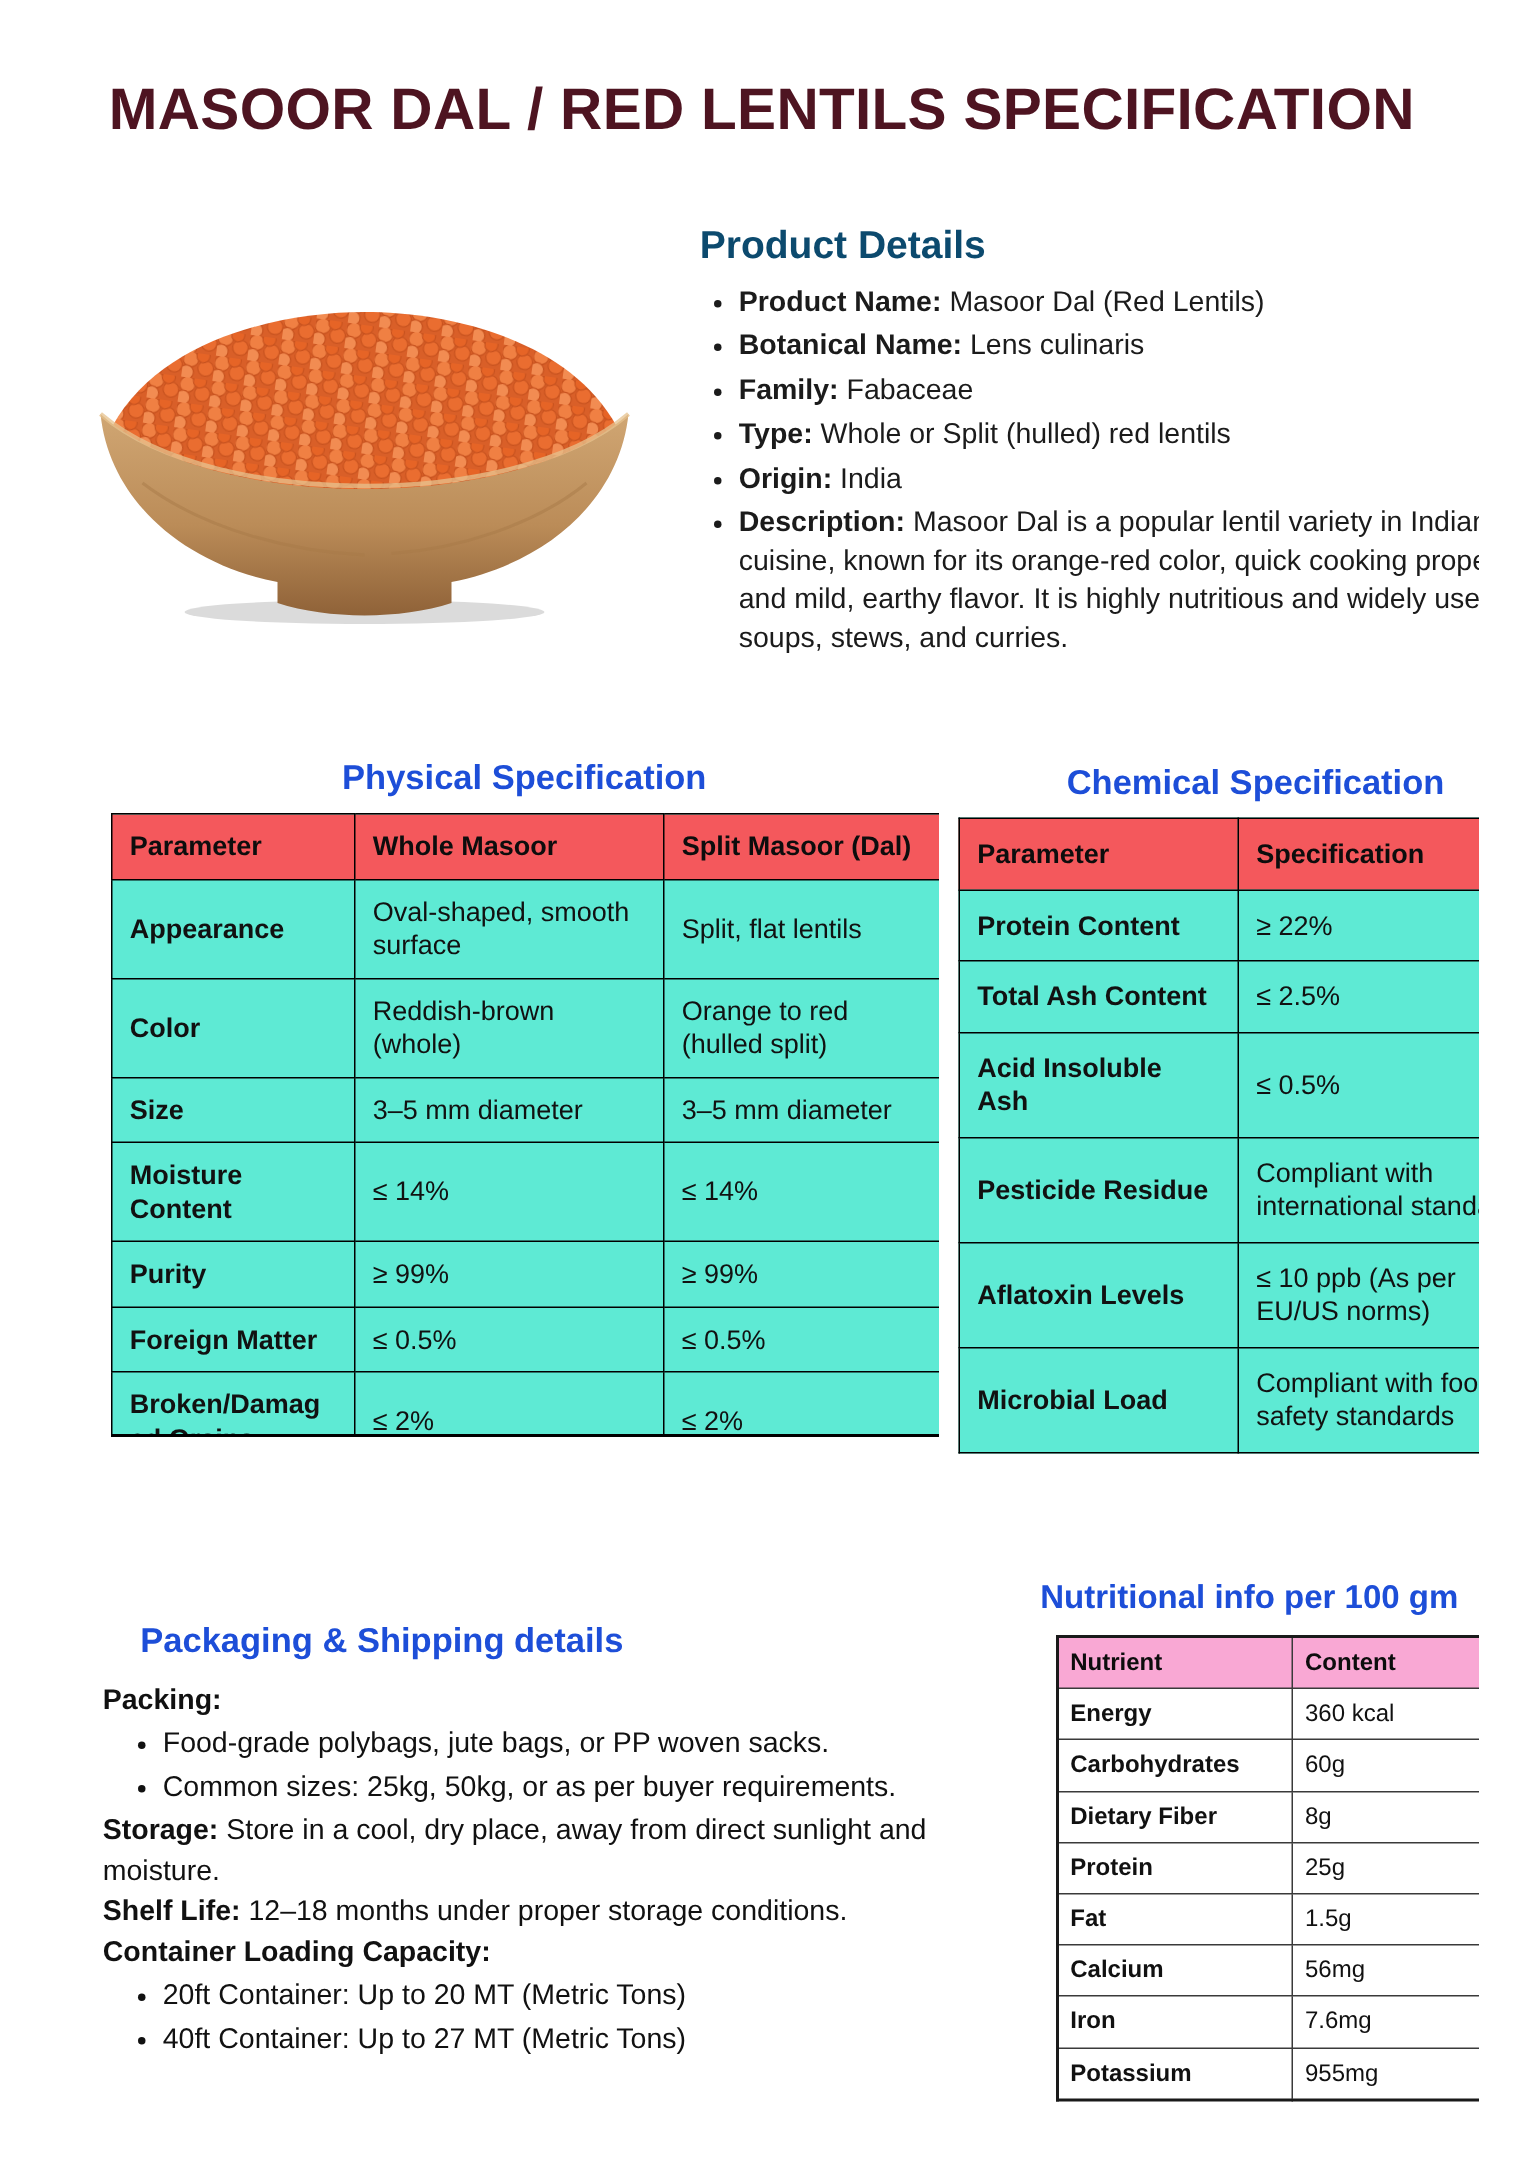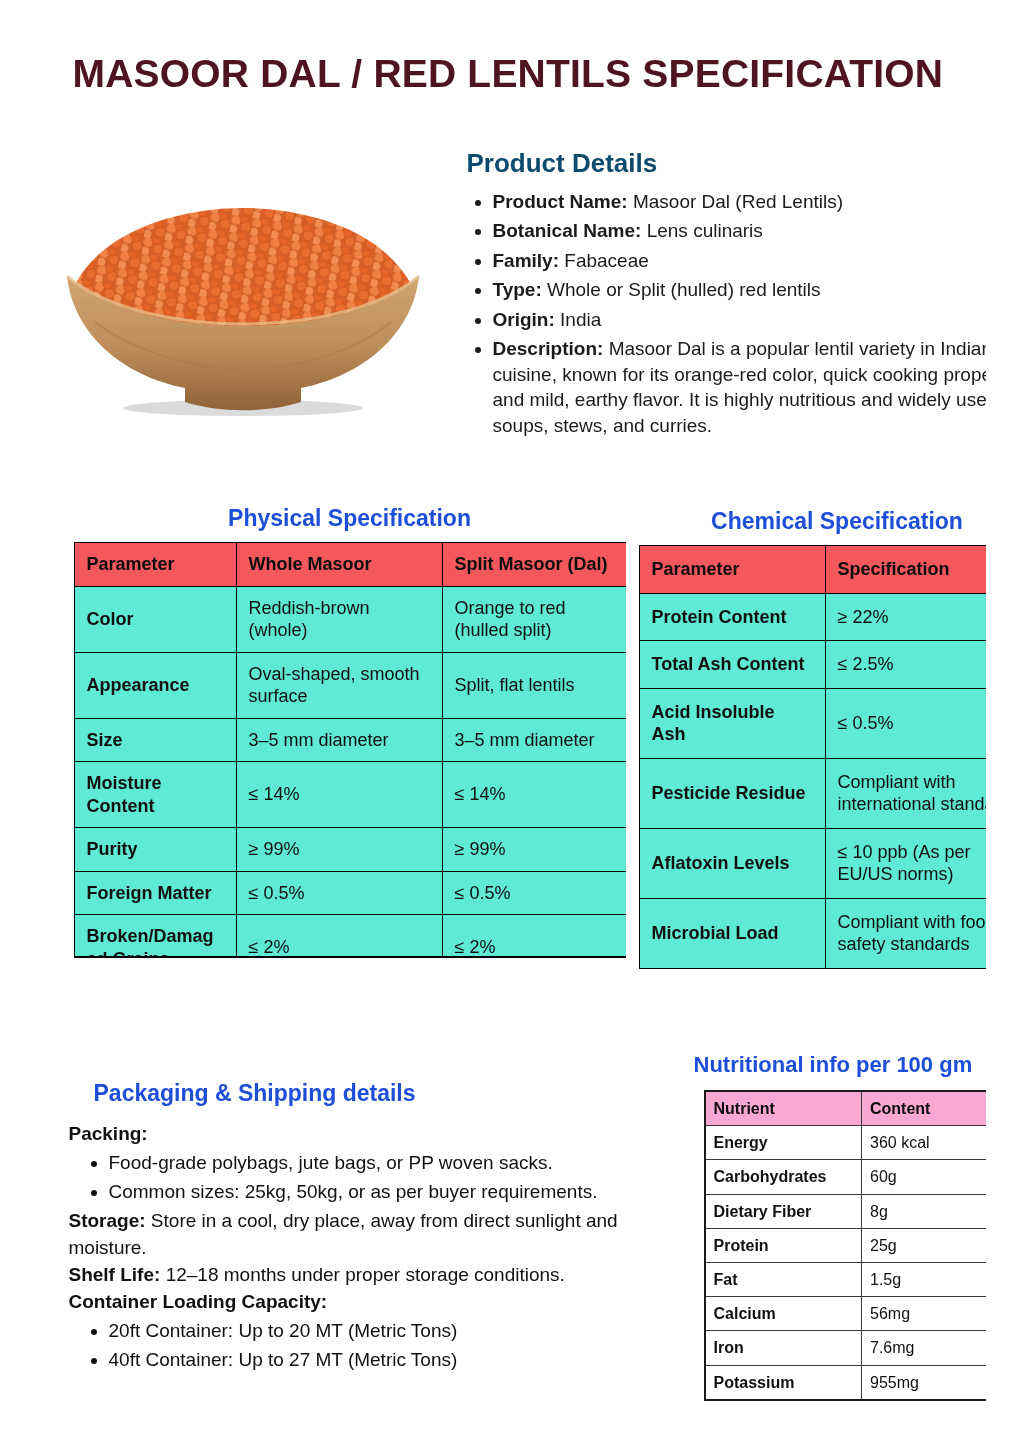--- a/index.html
+++ b/index.html
@@ -139,28 +139,28 @@
           </colgroup>
         <thead>
           <tr>
               <th>Parameter</th>
               <th>Whole Masoor</th>
               <th>Split Masoor (Dal)</th>
             </tr>
         </thead>
         <tbody>
             <tr>
+              <td>Appearance</td>
+              <td>Oval-shaped, smooth surface</td>
+              <td>Split, flat lentils</td>
+            </tr>
+            <tr>
               <td>Color</td>
               <td>Reddish-brown (whole)</td>
               <td>Orange to red (hulled split)</td>
-            </tr>
-            <tr>
-              <td>Appearance</td>
-              <td>Oval-shaped, smooth surface</td>
-              <td>Split, flat lentils</td>
             </tr>
             <tr>
               <td>Size</td>
               <td>3–5 mm diameter</td>
               <td>3–5 mm diameter</td>
             </tr>
             <tr>
               <td>Moisture Content</td>
               <td>≤ 14%</td>
               <td>≤ 14%</td>

